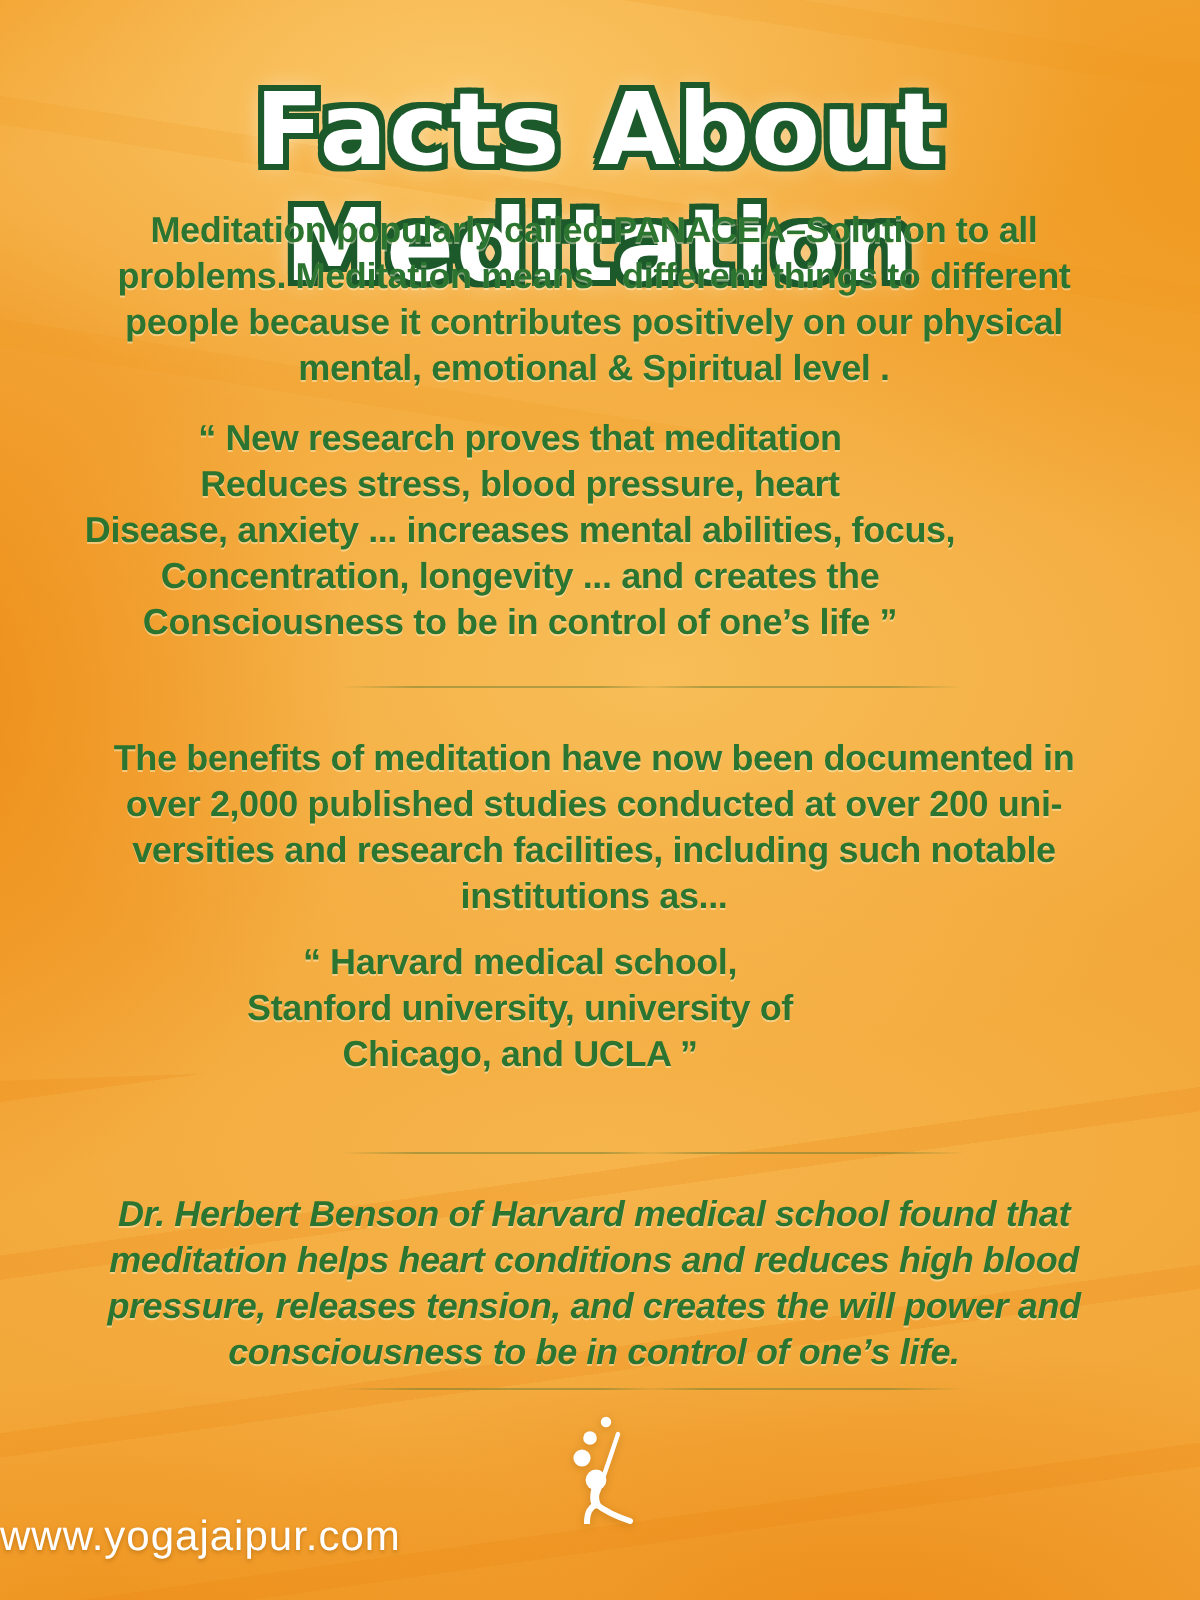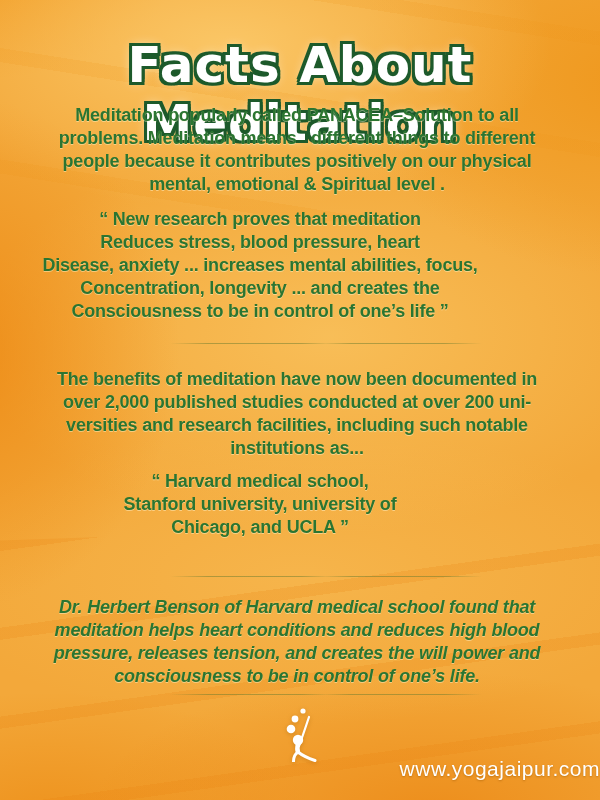--- a/index.html
+++ b/index.html
@@ -76,21 +76,21 @@
   .divider-1 { top:343px; }
   .divider-2 { top:576px; }
   .divider-3 { top:694px; }
   .logo {
     position:absolute; top:706px; left:0; right:0;
     display:flex; justify-content:center;
   }
   .logo svg { filter:drop-shadow(0 1px 2px rgba(150,85,0,0.35)); }
   .website {
     position:absolute; top:757px; left:0; right:0;
-    margin:0; text-align:right;
+    margin:0; text-align:left;
     font-size:21px; font-weight:normal; letter-spacing:0.5px;
     color:#ffffff;
     text-shadow:0 1px 2px rgba(140,80,0,0.45);
     cursor:pointer;
   }
 </style>
 </head>
 <body>
 
 <div class="poster">

